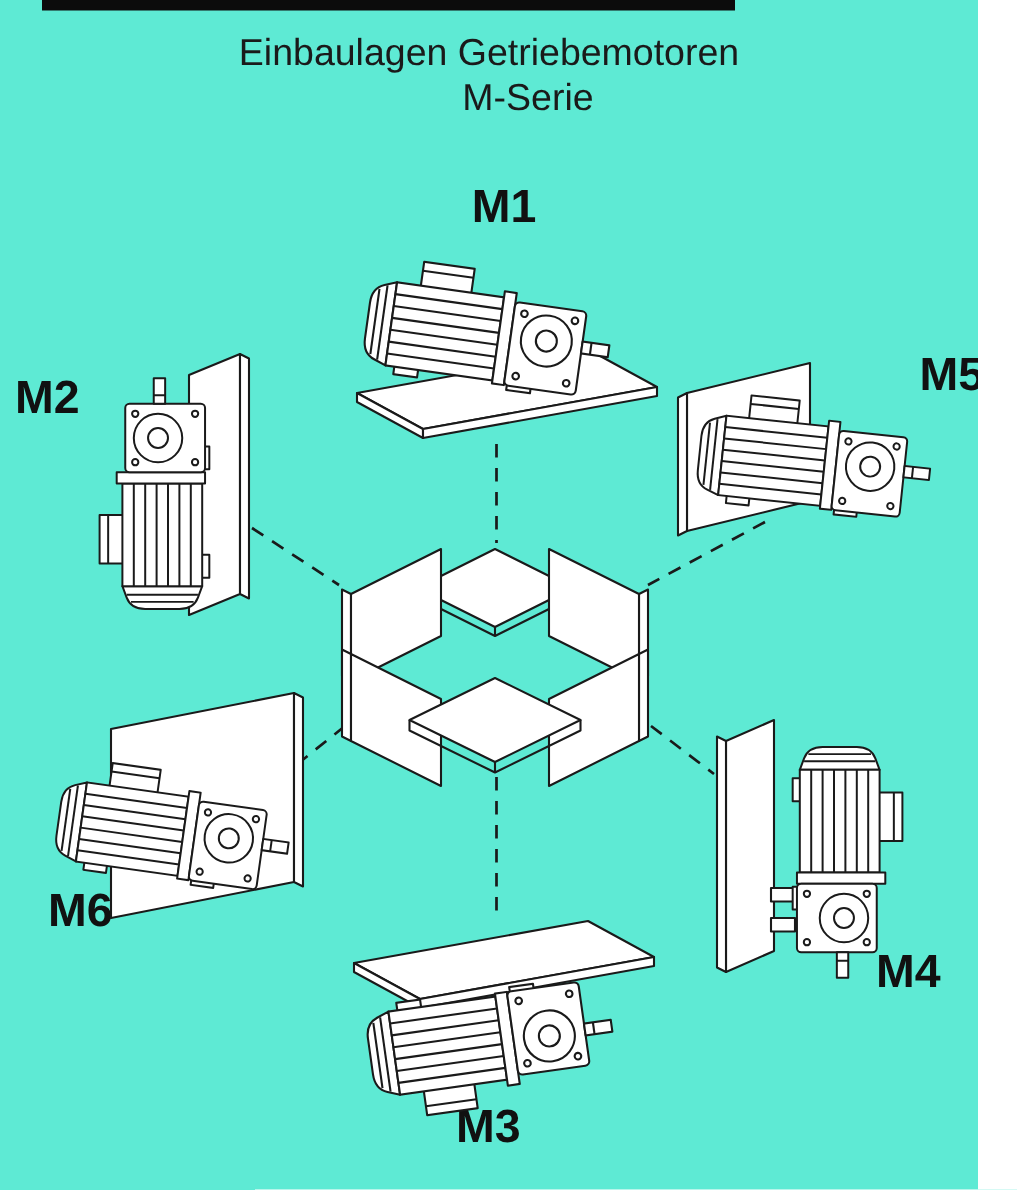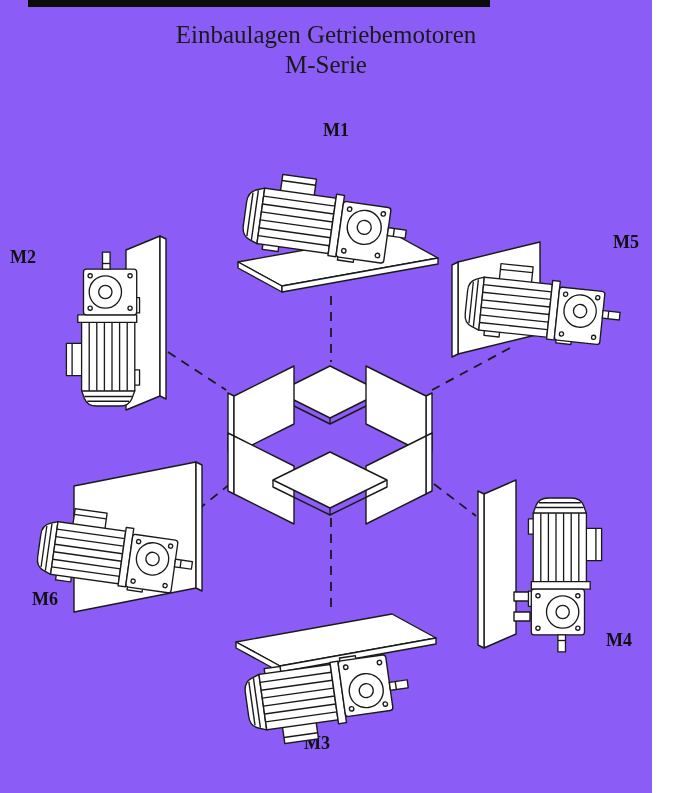--- a/index.html
+++ b/index.html
@@ -1,40 +1,40 @@
 <!DOCTYPE html>
 <html><head>
 <meta charset="utf-8">
 <style>
   html,body{margin:0;padding:0;background:#ffffff;}
   #page{
     position:relative;
     width:652px;height:793px;
-    background:#8b5cf6;
-    font-family:Liberation Serif, serif;
+    background:#5eead4;
+    font-family:Liberation Sans, sans-serif;
     overflow:hidden;
   }
   .artifact{
     position:absolute;left:28px;top:0;width:462px;height:7px;
     background:#0c0c0c;
   }
   .title{
     position:absolute;left:0;width:100%;text-align:center;
     color:#1a1a1a;font-size:25px;line-height:30px;
   }
   .title.l1{top:20px;}
-  .title.l2{top:50px;}
+  .title.l2{top:50px;margin-left:26px;}
   .lbl{
-    position:absolute;font-weight:bold;font-size:18px;color:#111;
+    position:absolute;font-weight:bold;font-size:31px;color:#111;
   }
   .lbl.m1{left:304px;top:120px;width:64px;text-align:center;}
   .lbl.m2{left:10px;top:247px;}
   .lbl.m5{left:613px;top:232px;}
   .lbl.m6{left:32px;top:589px;}
-  .lbl.m4{left:606px;top:630px;}
+  .lbl.m4{left:584px;top:630px;}
   .lbl.m3{left:304px;top:733px;width:64px;text-align:left;}
   svg.diagram{position:absolute;left:0;top:0;}
   .ln{stroke:#1a1a1a;stroke-width:1.4;fill:none;stroke-linejoin:round;}
   .sh{stroke:#1a1a1a;stroke-width:1.4;fill:#ffffff;stroke-linejoin:round;}
   .dash{stroke:#1a1a1a;stroke-width:1.8;stroke-dasharray:9 7;fill:none;}
 </style>
 </head>
 <body>
 
 <div id="page">

